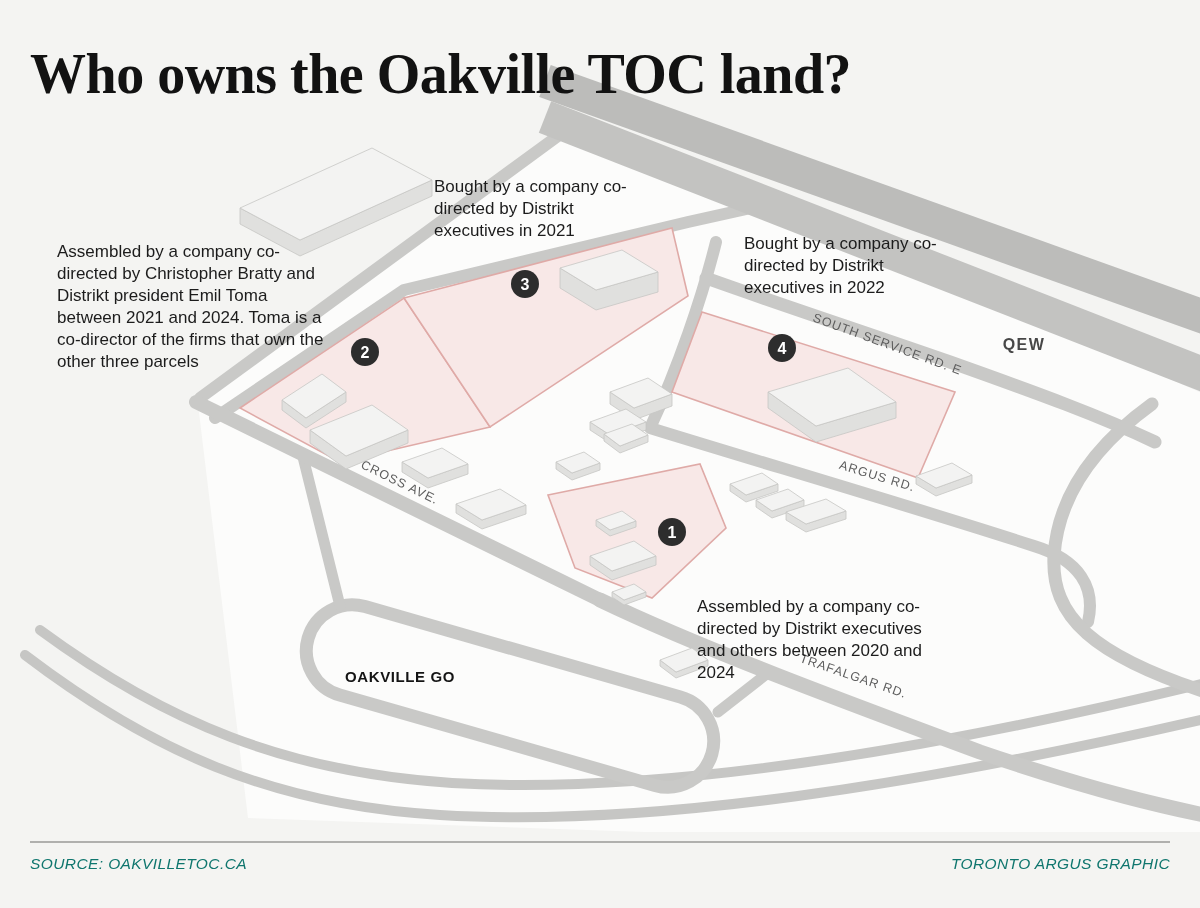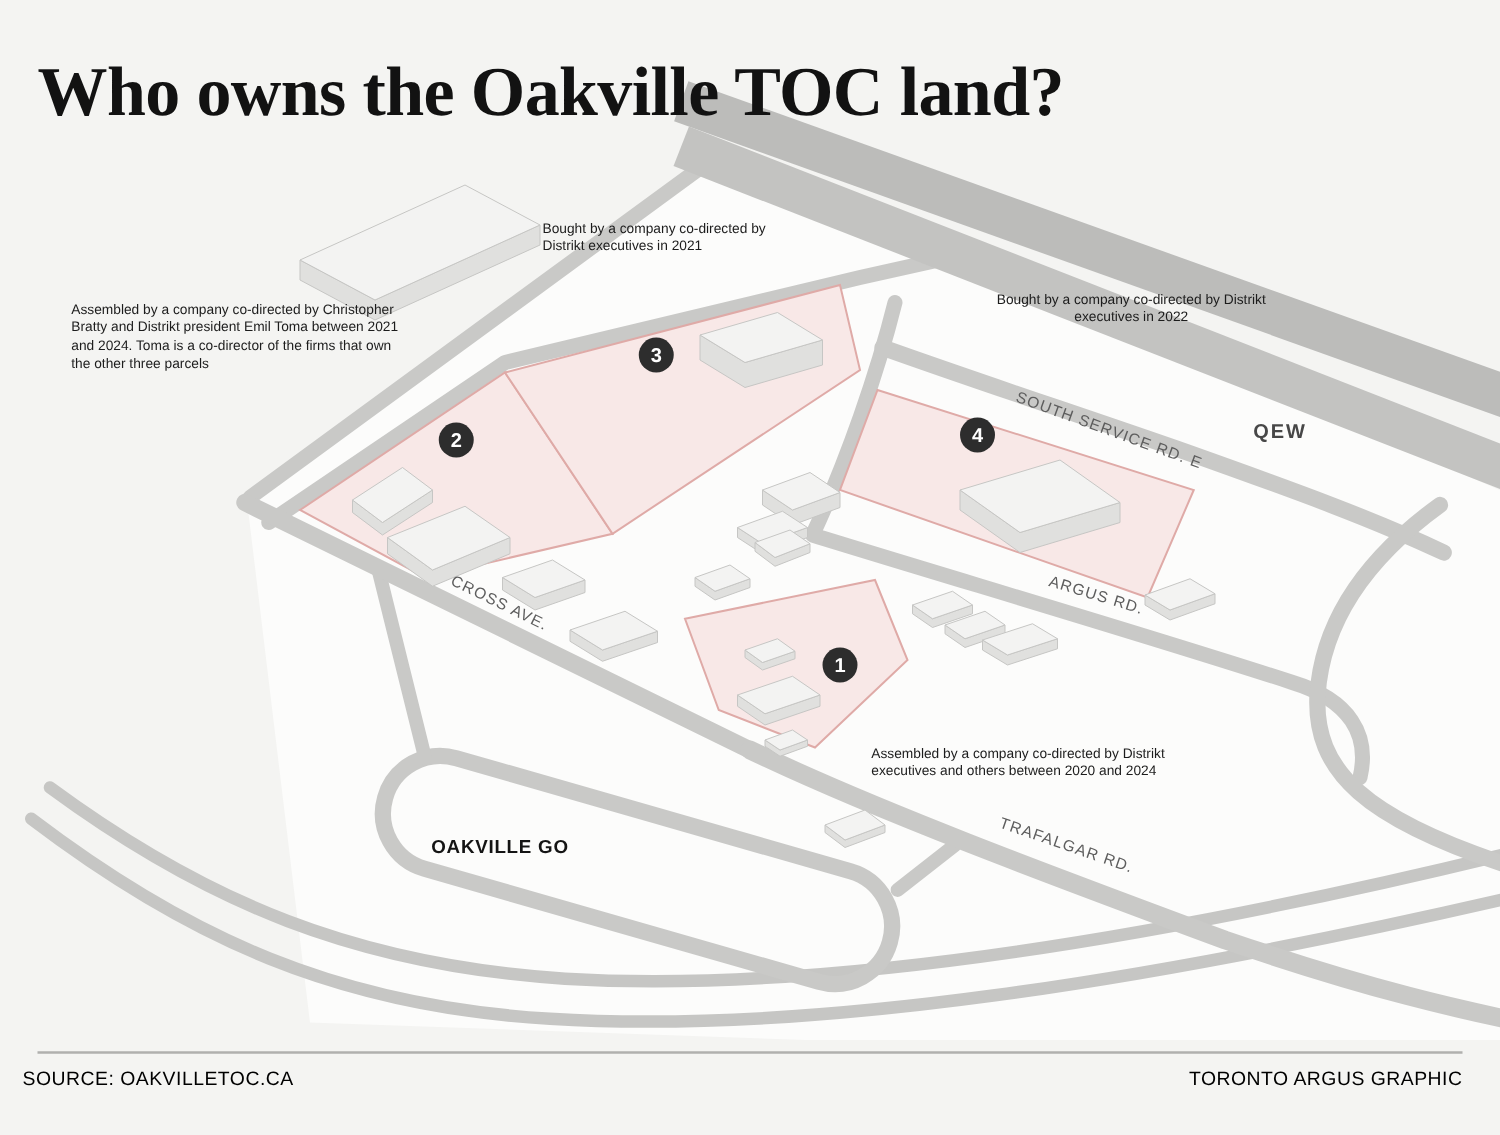--- a/index.html
+++ b/index.html
@@ -2,28 +2,28 @@
 <html><head>
 <meta charset="utf-8">
 <style>
   html,body{margin:0;padding:0;background:#e9e9e7;}
   .page{position:relative;width:1200px;height:908px;background:#f4f4f2;overflow:hidden;
         font-family:"Liberation Sans",sans-serif;}
   .title{position:absolute;left:30px;top:42px;margin:0;font-family:"Liberation Serif",serif;
          font-size:56px;font-weight:700;color:#121212;letter-spacing:-0.5px;}
   .map-svg{position:absolute;left:0;top:0;}
   .map-svg text{font-family:"Liberation Sans",sans-serif;}
-  .annotation{position:absolute;font-size:11px;line-height:1.3;color:#1c1c1c;}
+  .annotation{position:absolute;font-size:17px;line-height:1.3;color:#1c1c1c;}
   #ann-1{left:697px;top:551px;width:250px;margin-top:45px;}
   #ann-2{left:57px;top:241px;width:272px;}
   #ann-3{left:434px;top:176px;width:214px;}
-  #ann-4{left:794px;top:233px;width:222px;text-align:center;}
+  #ann-4{left:744px;top:233px;width:222px;}
   .footer-rule{position:absolute;left:30px;right:30px;top:841px;border-top:2px solid #b0b0ae;}
-  .footer{position:absolute;left:18px;right:30px;top:855px;display:flex;
-          justify-content:space-between;font-size:15.5px;color:#000000;letter-spacing:.4px;}
+  .footer{position:absolute;left:30px;right:30px;top:855px;display:flex;
+          justify-content:space-between;font-size:15.5px;color:#0f766e;letter-spacing:.4px;font-style:italic;}
   .road{fill:none;stroke:#c9c9c7;stroke-linecap:round;stroke-linejoin:round;}
   .hwy1{fill:none;stroke:#bcbcba;}
   .hwy2{fill:none;stroke:#c3c3c1;}
   .rail{fill:none;stroke:#c6c6c4;stroke-linecap:round;}
   .parcel{fill:#f8e8e7;stroke:#dfaaa7;stroke-width:1.6;}
   .roadlbl{font-size:12.5px;fill:#5d5d5d;letter-spacing:1px;}
   .qewlbl{font-size:16px;fill:#474747;letter-spacing:1.5px;font-weight:600;}
   .golbl{font-size:15px;font-weight:700;fill:#141414;letter-spacing:.6px;}
   .marker-circle{fill:#2d2d2d;}
   .marker-num{fill:#ffffff;font-size:16px;font-weight:700;text-anchor:middle;}

